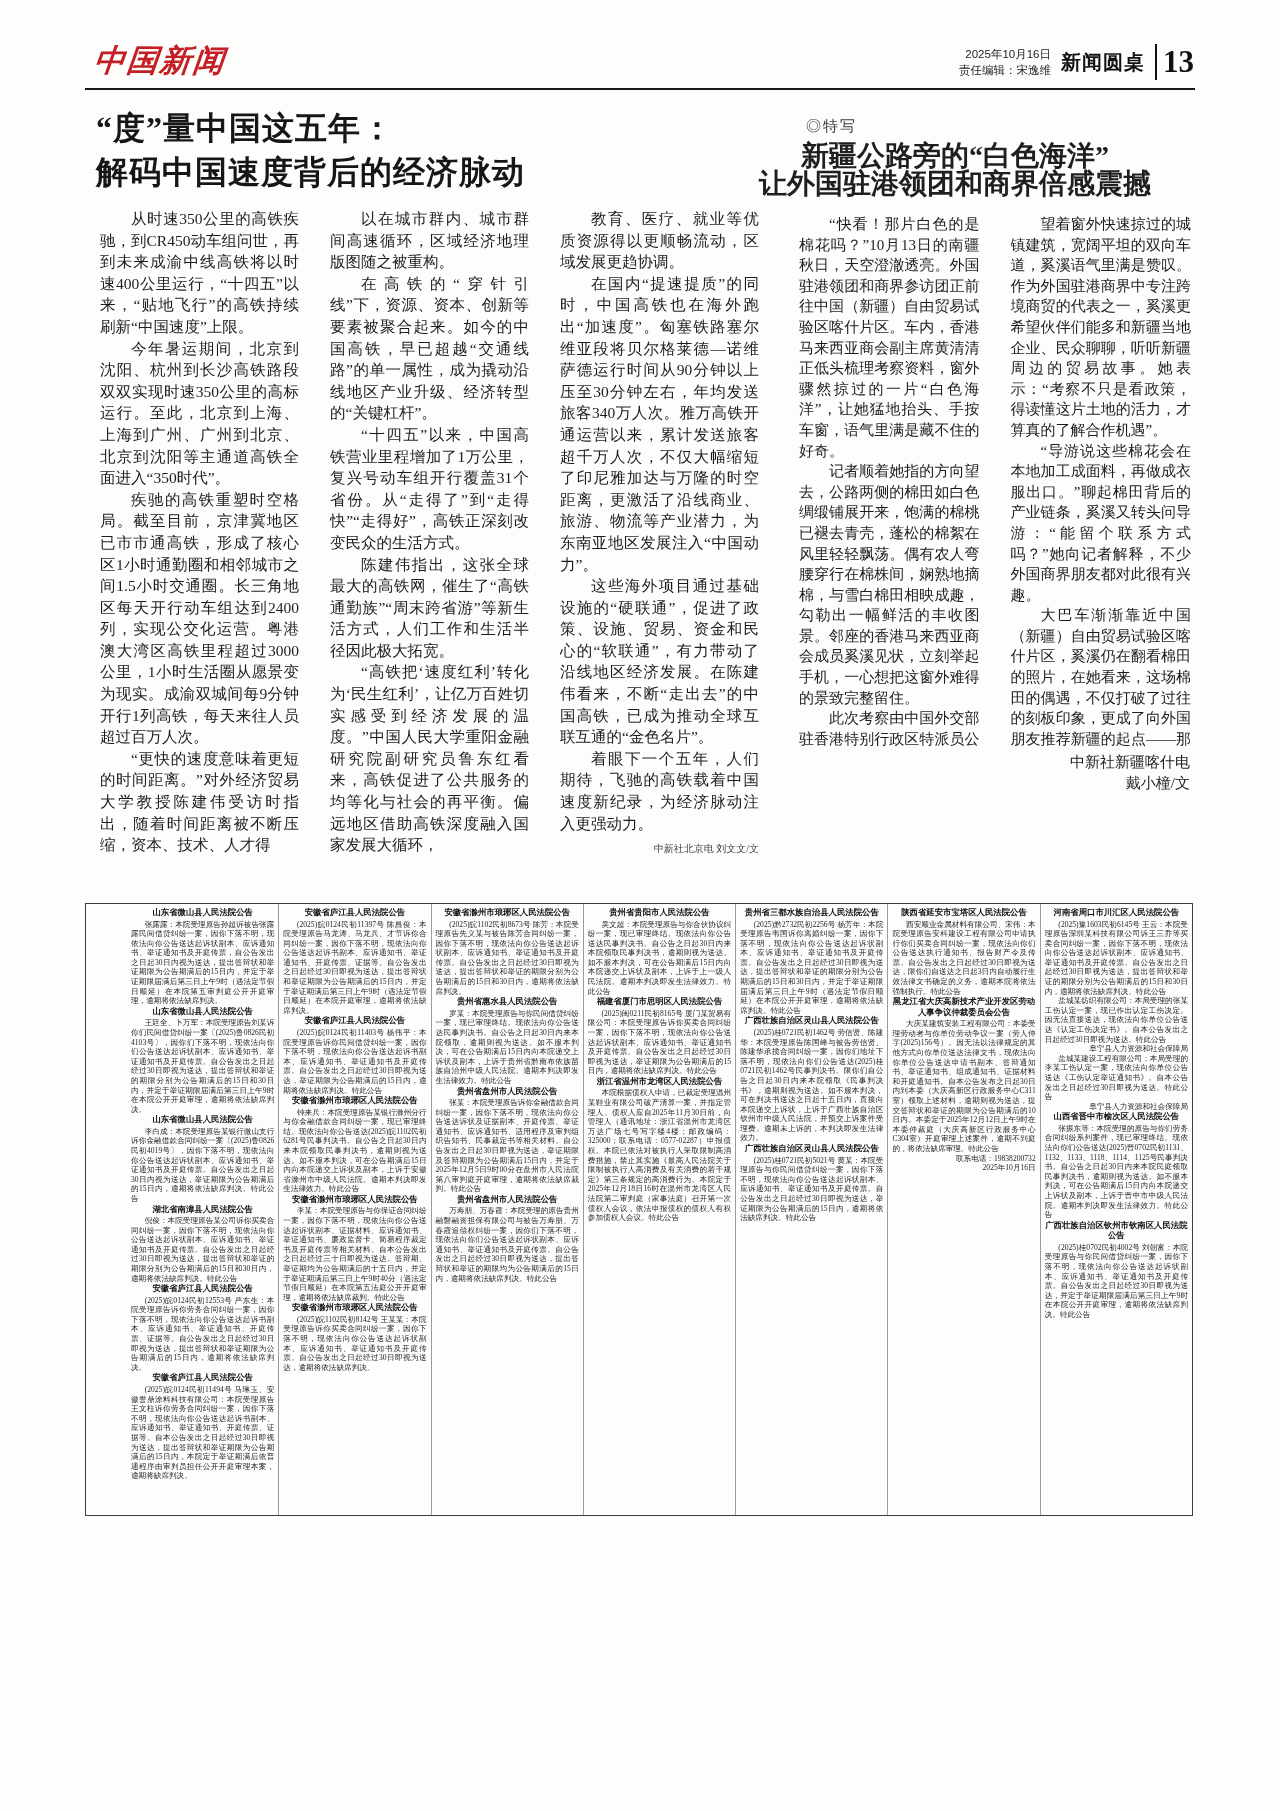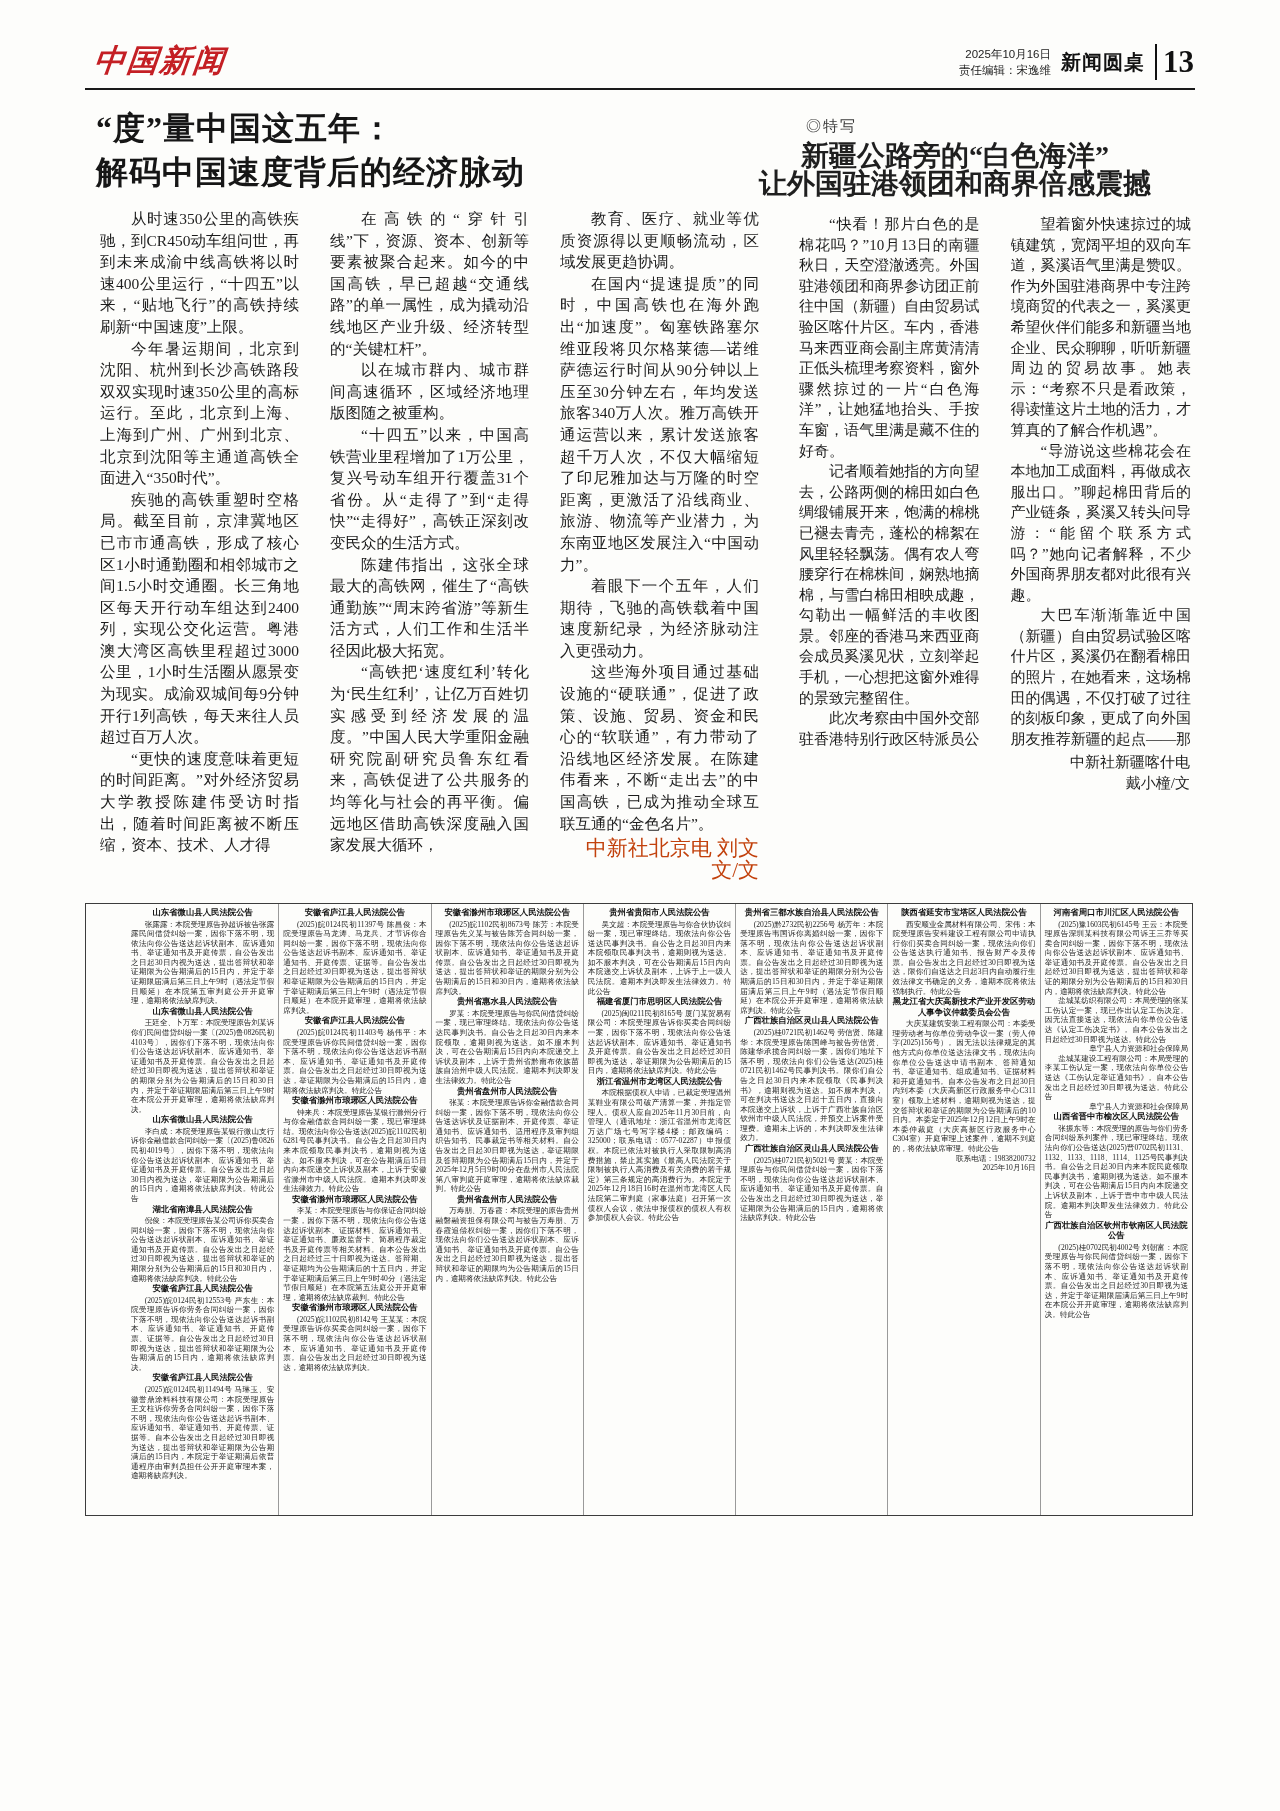--- a/index.html
+++ b/index.html
@@ -14,21 +14,21 @@
   .section-title{font-size:20px;font-weight:800;letter-spacing:1px;color:#111;}
   .page-no{font-size:31px;font-weight:700;color:#111;border-left:2px solid #111;padding-left:6px;}
   .header-rule{position:absolute;left:85px;right:85px;top:88px;height:2px;background:#1a1a1a;}
   
   .main-title{position:absolute;left:96px;top:106px;width:566px;text-align:left;
         font-size:32px;line-height:44px;font-weight:900;color:#161616;letter-spacing:1px;}
   .main-cols{position:absolute;left:100px;top:208px;width:660px;height:672px;
         display:flex;gap:31px;overflow:hidden;}
   .mcol{width:199px;height:672px;overflow:hidden;}
   .para{margin:0;text-indent:2em;text-align:justify;font-size:15.5px;line-height:21.6px;color:#1c1c1c;}
-  .byline{margin:4px 0 8px;text-align:right;font-size:21px;line-height:21.6px;color:#c2410c;}
+  .byline{margin:4px 0 8px;text-align:right;font-size:10px;line-height:21.6px;color:#404040;}
   
   .feature-tag{position:absolute;left:806px;top:117px;font-size:15px;color:#3a3a3a;letter-spacing:2px;text-align:right;}
   .feature-title{position:absolute;left:718px;top:142px;width:474px;text-align:center;
         font-size:28px;line-height:28px;font-weight:600;color:#1f1f1f;}
   .feature-cols{position:absolute;left:799px;top:214px;width:392px;height:536px;
         display:flex;gap:31px;overflow:hidden;}
   .fcol{width:188px;height:536px;overflow:hidden;}
   .fcol .para{font-size:15px;line-height:20.6px;}
   .feature-byline{position:absolute;left:1008px;top:752px;width:182px;text-align:right;
         font-size:15px;line-height:20.6px;color:#1c1c1c;}
@@ -62,31 +62,31 @@
     <div>解码中国速度背后的经济脉动</div>
   </div>
   <div class="main-cols">
     <div class="mcol">
         <p class="para">从时速350公里的高铁疾驰，到CR450动车组问世，再到未来成渝中线高铁将以时速400公里运行，“十四五”以来，“贴地飞行”的高铁持续刷新“中国速度”上限。</p>
         <p class="para">今年暑运期间，北京到沈阳、杭州到长沙高铁路段双双实现时速350公里的高标运行。至此，北京到上海、上海到广州、广州到北京、北京到沈阳等主通道高铁全面进入“350时代”。</p>
         <p class="para">疾驰的高铁重塑时空格局。截至目前，京津冀地区已市市通高铁，形成了核心区1小时通勤圈和相邻城市之间1.5小时交通圈。长三角地区每天开行动车组达到2400列，实现公交化运营。粤港澳大湾区高铁里程超过3000公里，1小时生活圈从愿景变为现实。成渝双城间每9分钟开行1列高铁，每天来往人员超过百万人次。</p>
         <p class="para">“更快的速度意味着更短的时间距离。”对外经济贸易大学教授陈建伟受访时指出，随着时间距离被不断压缩，资本、技术、人才得</p>
       </div>
     <div class="mcol">
+        <p class="para">以在城市群内、城市群间高速循环，区域经济地理版图随之被重构。</p>
         <p class="para">在高铁的“穿针引线”下，资源、资本、创新等要素被聚合起来。如今的中国高铁，早已超越“交通线路”的单一属性，成为撬动沿线地区产业升级、经济转型的“关键杠杆”。</p>
-        <p class="para">以在城市群内、城市群间高速循环，区域经济地理版图随之被重构。</p>
         <p class="para">“十四五”以来，中国高铁营业里程增加了1万公里，复兴号动车组开行覆盖31个省份。从“走得了”到“走得快”“走得好”，高铁正深刻改变民众的生活方式。</p>
         <p class="para">陈建伟指出，这张全球最大的高铁网，催生了“高铁通勤族”“周末跨省游”等新生活方式，人们工作和生活半径因此极大拓宽。</p>
         <p class="para">“高铁把‘速度红利’转化为‘民生红利’，让亿万百姓切实感受到经济发展的温度。”中国人民大学重阳金融研究院副研究员鲁东红看来，高铁促进了公共服务的均等化与社会的再平衡。偏远地区借助高铁深度融入国家发展大循环，</p>
       </div>
     <div class="mcol">
         <p class="para">教育、医疗、就业等优质资源得以更顺畅流动，区域发展更趋协调。</p>
         <p class="para">在国内“提速提质”的同时，中国高铁也在海外跑出“加速度”。匈塞铁路塞尔维亚段将贝尔格莱德—诺维萨德运行时间从90分钟以上压至30分钟左右，年均发送旅客340万人次。雅万高铁开通运营以来，累计发送旅客超千万人次，不仅大幅缩短了印尼雅加达与万隆的时空距离，更激活了沿线商业、旅游、物流等产业潜力，为东南亚地区发展注入“中国动力”。</p>
+        <p class="para">这些海外项目通过基础设施的“硬联通”，促进了政策、设施、贸易、资金和民心的“软联通”，有力带动了沿线地区经济发展。在陈建伟看来，不断“走出去”的中国高铁，已成为推动全球互联互通的“金色名片”。</p>
         <p class="para">着眼下一个五年，人们期待，飞驰的高铁载着中国速度新纪录，为经济脉动注入更强动力。</p>
-        <p class="para">这些海外项目通过基础设施的“硬联通”，促进了政策、设施、贸易、资金和民心的“软联通”，有力带动了沿线地区经济发展。在陈建伟看来，不断“走出去”的中国高铁，已成为推动全球互联互通的“金色名片”。</p>
         <p class="byline">中新社北京电 刘文文/文</p>
       </div>
   </div>
 
   <div class="feature-tag">◎特写</div>
   <div class="feature-title">
     <div>新疆公路旁的“白色海洋”</div>
     <div>让外国驻港领团和商界倍感震撼</div>
   </div>
   <div class="feature-cols">

